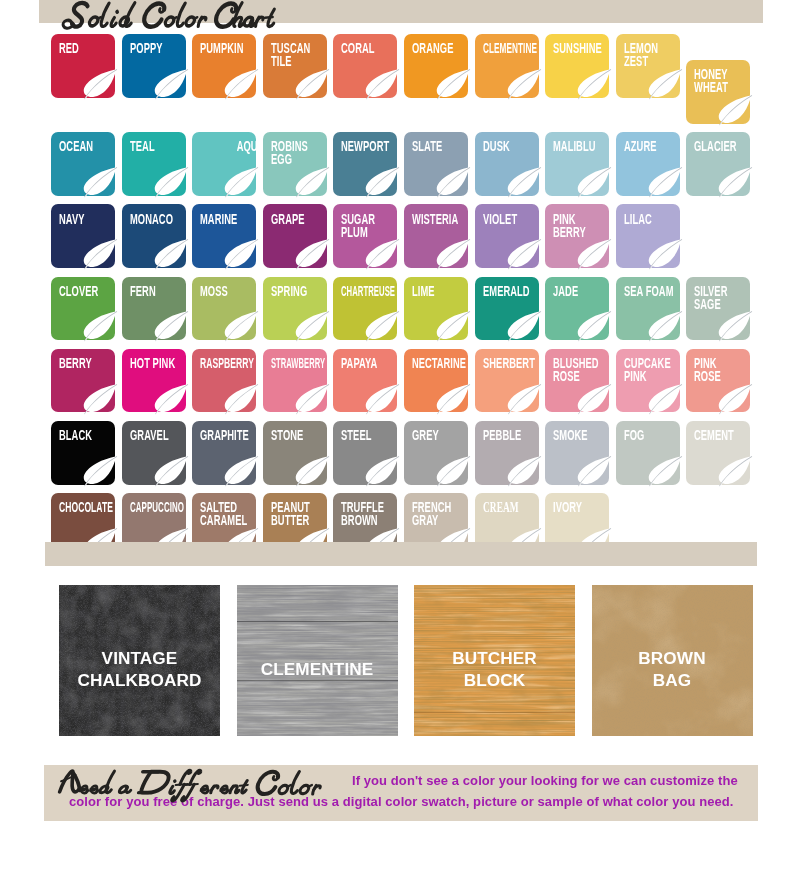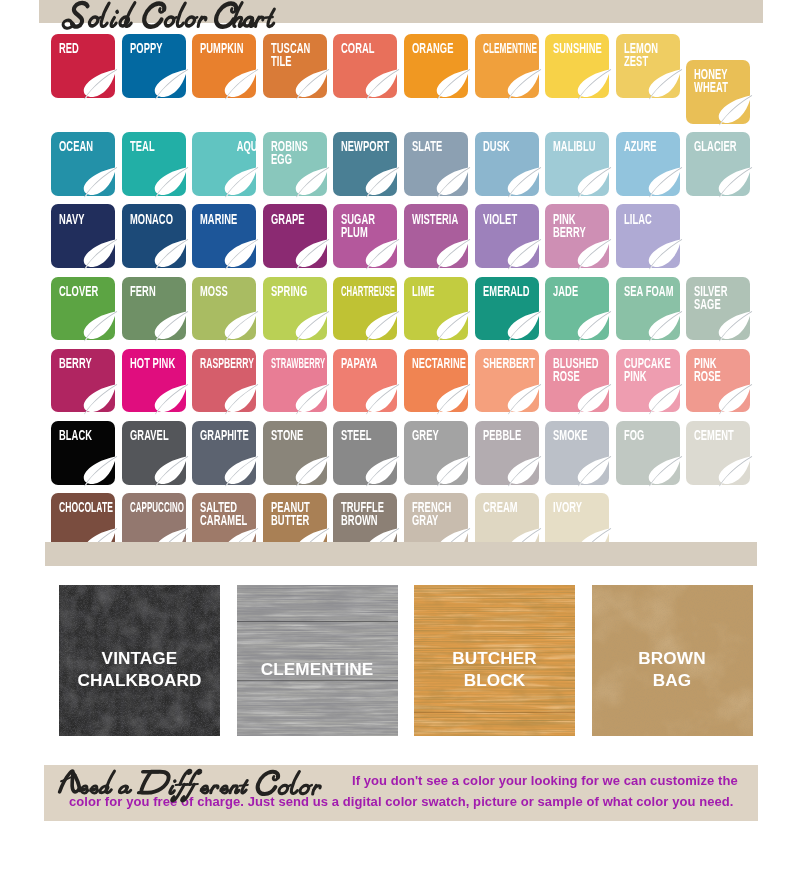--- a/index.html
+++ b/index.html
@@ -876,21 +876,21 @@
 GRAY</div>
       <div class="leaf">
           <svg viewBox="0 0 40 34" width="36" height="30.5" aria-hidden="true" xmlns="http://www.w3.org/2000/svg">
 <path fill="#ffffff" d="M38.9 1.7 C31.2 3.0 20.6 6.6 13.6 11.4 C7.0 15.9 2.8 21.1 3.0 25.4 C3.2 30.2 7.4 32.8 13.4 32.3 C19.6 31.8 26.2 27.5 30.9 21.0 C35.0 15.2 37.9 8.1 38.9 1.7 Z"></path>
 <path fill="#ffffff" d="M39.6 0.9 L40.2 2.0 C36.8 3.8 33.8 5.8 31.3 7.7 L30.4 6.5 C33.1 4.5 36.2 2.5 39.6 0.9 Z"></path>
 <path fill="#ffffff" d="M8.6 28.0 L9.8 28.8 C7.2 31.4 5.2 34.0 4.0 36.2 L2.9 35.6 C4.2 33.2 6.2 30.5 8.6 28.0 Z"></path>
 <path fill="rgba(104,116,128,0.45)" d="M39.8 1.2 L40.3 1.9 C32.8 6.5 22.2 14.0 15.0 21.2 C9.5 26.7 5.7 31.8 4.0 34.9 L3.4 34.6 C5.2 31.3 9.0 26.1 14.5 20.5 C21.7 13.3 32.3 5.8 39.8 1.2 Z"></path>
 </svg>
         </div>
     </div>
-    <div class="swatch" style="background: rgb(223, 215, 194);">
+    <div class="swatch" style="background: rgb(223, 215, 194); font-family: Liberation Serif, serif;">
       <div class="swatch-label" style="transform: scaleX(0.645);">CREAM</div>
       <div class="leaf">
           <svg viewBox="0 0 40 34" width="36" height="30.5" aria-hidden="true" xmlns="http://www.w3.org/2000/svg">
 <path fill="#ffffff" d="M38.9 1.7 C31.2 3.0 20.6 6.6 13.6 11.4 C7.0 15.9 2.8 21.1 3.0 25.4 C3.2 30.2 7.4 32.8 13.4 32.3 C19.6 31.8 26.2 27.5 30.9 21.0 C35.0 15.2 37.9 8.1 38.9 1.7 Z"></path>
 <path fill="#ffffff" d="M39.6 0.9 L40.2 2.0 C36.8 3.8 33.8 5.8 31.3 7.7 L30.4 6.5 C33.1 4.5 36.2 2.5 39.6 0.9 Z"></path>
 <path fill="#ffffff" d="M8.6 28.0 L9.8 28.8 C7.2 31.4 5.2 34.0 4.0 36.2 L2.9 35.6 C4.2 33.2 6.2 30.5 8.6 28.0 Z"></path>
 <path fill="rgba(104,116,128,0.45)" d="M39.8 1.2 L40.3 1.9 C32.8 6.5 22.2 14.0 15.0 21.2 C9.5 26.7 5.7 31.8 4.0 34.9 L3.4 34.6 C5.2 31.3 9.0 26.1 14.5 20.5 C21.7 13.3 32.3 5.8 39.8 1.2 Z"></path>
 </svg>
         </div>
     </div>

